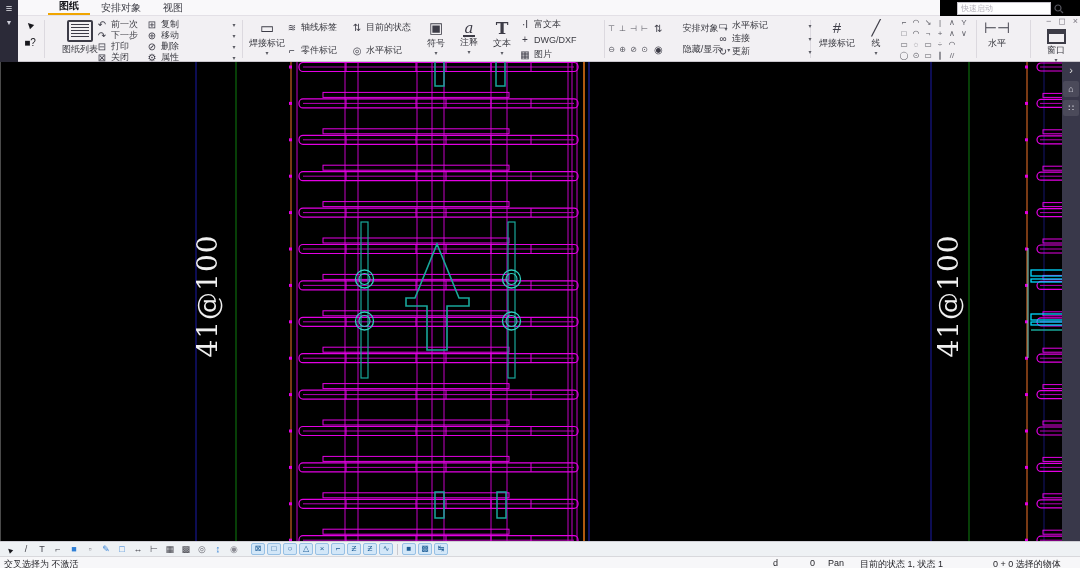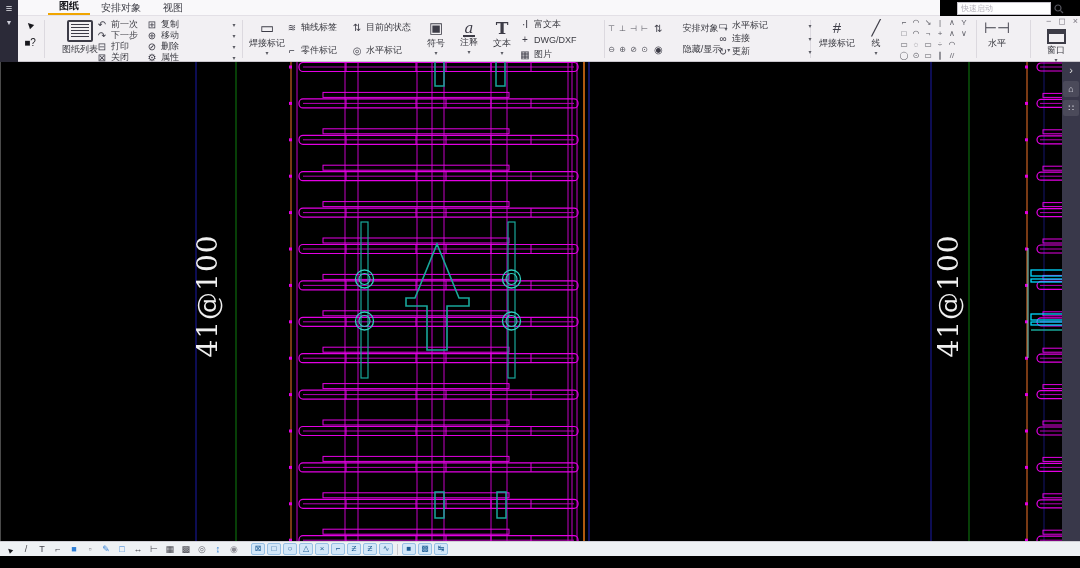--- a/index.html
+++ b/index.html
@@ -583,13 +583,21 @@
         <span class="tbico snap">Ƶ</span>
         <span class="tbico snap">Ƶ</span>
         <span class="tbico snap">∿</span>
         <span class="tbsep"></span>
         <span class="tbico snap">■</span>
         <span class="tbico snap">▩</span>
         <span class="tbico snap">↹</span>
       </span>
     </div>
 
+  <div class="statusbar" id="statusbar">
+    <span class="st-left">交叉选择为 不激活</span>
+  <span class="st-cell" style="left: 773px;">d</span>
+      <span class="st-cell" style="left: 810px;">0</span>
+      <span class="st-cell" style="left: 828px;">Pan</span>
+      <span class="st-cell" style="left: 860px;">目前的状态 1, 状态 1</span>
+      <span class="st-cell" style="left: 993px;">0 + 0 选择的物体</span>
+    </div>
 </div>
 
 </body></html>

